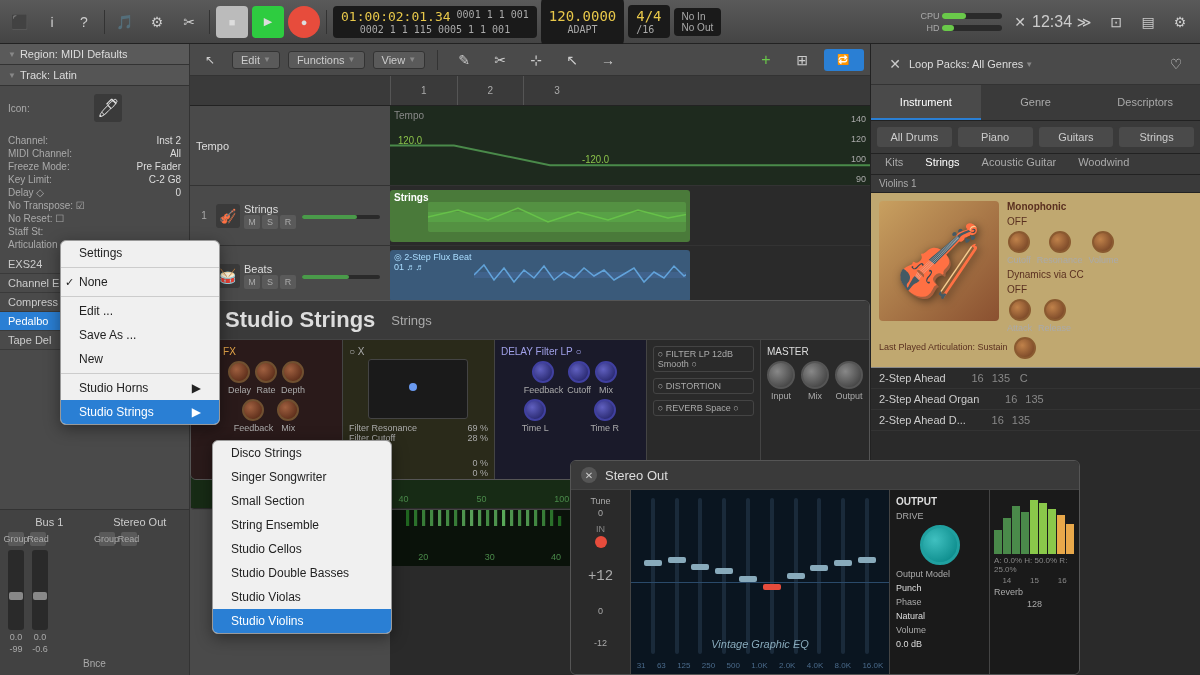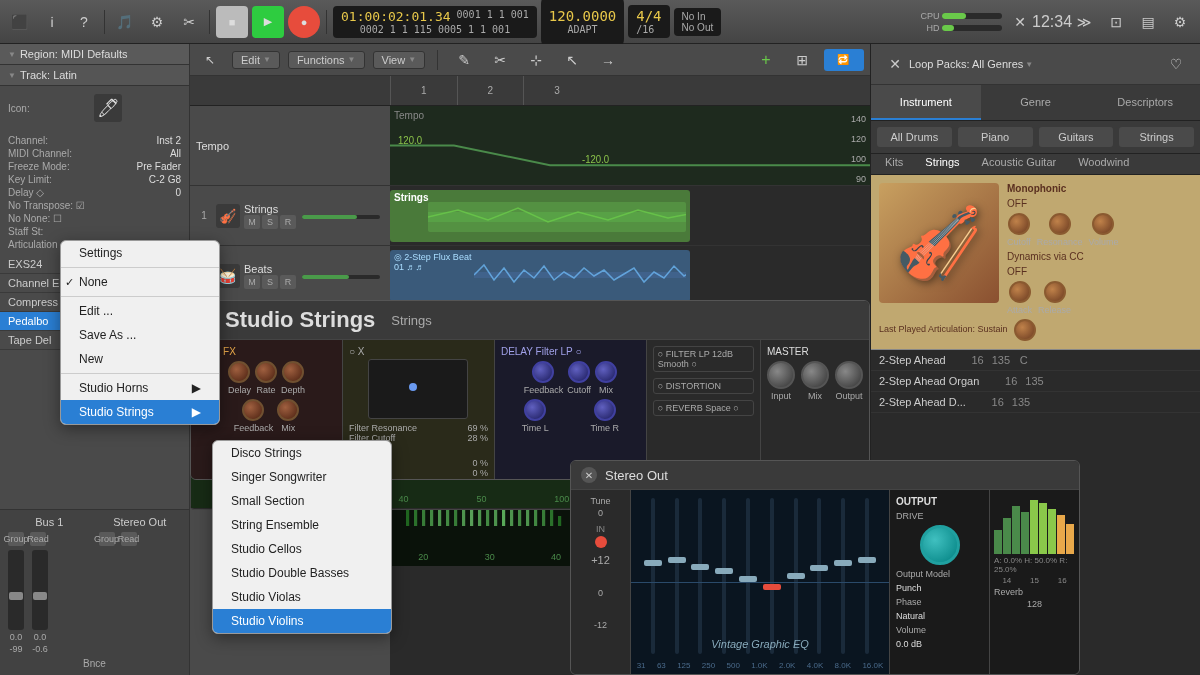--- a/index.html
+++ b/index.html
@@ -199,21 +199,21 @@
           <span class="track-prop-value">C-2  G8</span>
         </div>
       <div class="track-prop-row">
           <span class="track-prop-label">Delay ◇</span>
           <span class="track-prop-value">0</span>
         </div>
       <div class="track-prop-row">
           <span class="track-prop-label">No Transpose: ☑</span>
         </div>
       <div class="track-prop-row">
-          <span class="track-prop-label">No None: ☐</span>
+          <span class="track-prop-label">No Reset: ☐</span>
         </div>
       <div class="track-prop-row">
           <span class="track-prop-label">Staff St:</span>
         </div>
       <div class="track-prop-row">
           <span class="track-prop-label">Articulation ◇</span>
         </div>
     </div>
     <div class="plugin-list">
       <div class="plugin-item">EXS24</div>
@@ -472,20 +472,21 @@
       <div class="loop-cat">Piano</div>
       <div class="loop-cat">Guitars</div>
       <div class="loop-cat">Strings</div>
     </div>
     <div class="loop-subcats">
       <span class="loop-subcat">Kits</span>
       <span class="loop-subcat active">Strings</span>
       <span class="loop-subcat">Acoustic Guitar</span>
       <span class="loop-subcat">Woodwind</span>
     </div>
+    <div style="padding:3px 8px;font-size:10px;color:#aaa;background:#3a3a3a;border-bottom:1px solid #222;">Violins 1</div>
 
     <div style="background:#c0a870;padding:8px;border-bottom:1px solid #888;position:relative;">
       <div style="display:flex;gap:8px;">
         <div style="width:120px;height:120px;background:linear-gradient(135deg,#c8a060,#8a5030);border-radius:4px;display:flex;align-items:center;justify-content:center;overflow:hidden;">
           <span style="font-size:70px;filter:drop-shadow(2px 2px 4px rgba(0,0,0,0.5));">🎻</span>
         </div>
         <div style="flex:1;display:flex;flex-direction:column;gap:4px;">
           <div style="font-size:10px;color:#5a3020;font-weight:bold;">Monophonic</div>
           <div style="font-size:10px;color:#5a3020;">OFF</div>
           <div style="display:flex;gap:6px;">
@@ -736,21 +737,21 @@
     <div class="toolbar-icon" style="width:16px;height:16px;font-size:10px;background:#555;border-radius:50%;">✕</div>
     <span style="font-size:13px;color:#ddd;">Stereo Out</span>
   </div>
   <div style="flex:1;display:flex;overflow:hidden;">
 
     <div style="width:60px;background:#2a2a2a;border-right:1px solid #444;display:flex;flex-direction:column;align-items:center;padding:6px 2px;gap:2px;">
       <div style="font-size:9px;color:#aaa;">Tune</div>
       <div style="font-size:9px;color:#aaa;">0</div>
       <div style="font-size:9px;color:#888;margin-top:4px;">IN</div>
       <div style="width:12px;height:12px;background:#e74c3c;border-radius:50%;cursor:pointer;"></div>
-      <div style="font-size:11px;color:#aaa;margin-top:4px;">+12</div>
+      <div style="font-size:14px;color:#aaa;margin-top:18px;font-family:Liberation Mono, monospace;">+12</div>
       <div style="font-size:9px;color:#aaa;margin-top:20px;">0</div>
       <div style="font-size:9px;color:#aaa;margin-top:20px;">-12</div>
     </div>
 
     <div style="flex:1;background:#0a1520;position:relative;overflow:hidden;">
 
       <div style="display:flex;position:absolute;bottom:4px;left:0;right:0;justify-content:space-around;font-size:8px;color:#4a6a8a;">
         <span>31</span>
           <span>63</span>
           <span>125</span>

